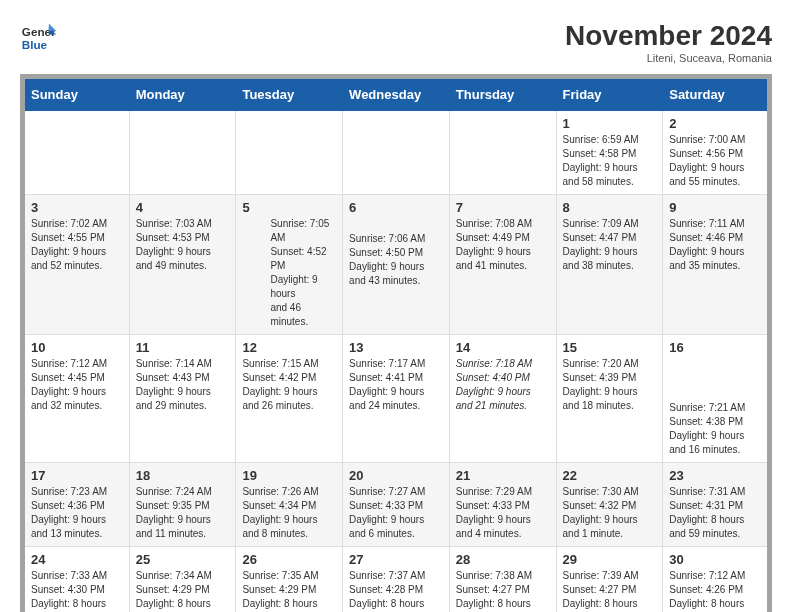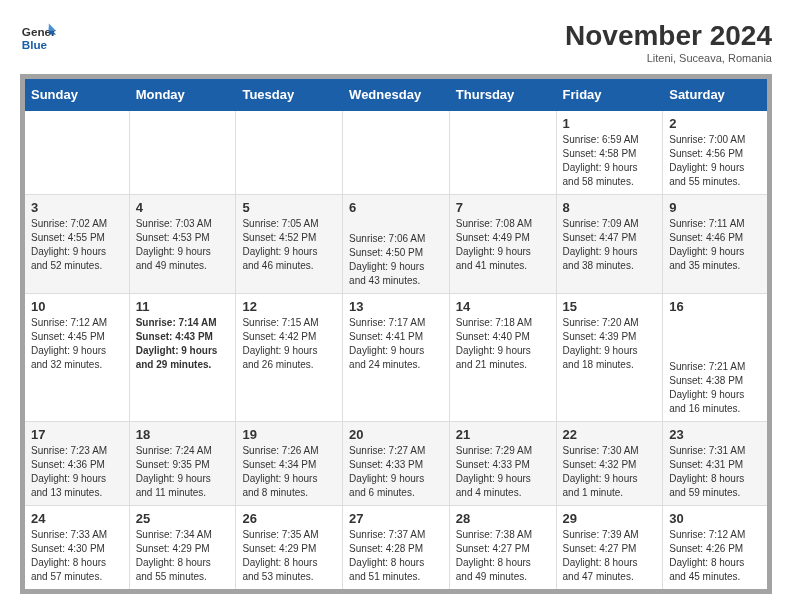--- a/index.html
+++ b/index.html
@@ -141,21 +141,21 @@
         </td>
         <td>
           <span class="day-number">4</span>
           <div class="day-info" style="white-space: pre-line;">Sunrise: 7:03 AM
 Sunset: 4:53 PM
 Daylight: 9 hours
 and 49 minutes.</div>
         </td>
         <td>
           <span class="day-number">5</span>
-          <div class="day-info" style="white-space: pre-line;">Sunrise: 7:05 AM
+          <div class="day-info" style="white-space: pre-line; margin-left: 28px;">Sunrise: 7:05 AM
 Sunset: 4:52 PM
 Daylight: 9 hours
 and 46 minutes.</div>
         </td>
         <td>
           <span class="day-number">6</span>
           <div class="day-info" style="white-space: pre-line; margin-top: 17px;">Sunrise: 7:06 AM
 Sunset: 4:50 PM
 Daylight: 9 hours
 and 43 minutes.</div>
@@ -185,42 +185,42 @@
       <tr>
         <td>
           <span class="day-number">10</span>
           <div class="day-info" style="white-space: pre-line;">Sunrise: 7:12 AM
 Sunset: 4:45 PM
 Daylight: 9 hours
 and 32 minutes.</div>
         </td>
         <td>
           <span class="day-number">11</span>
-          <div class="day-info" style="white-space: pre-line; font-weight: bold;">Sunrise: 7:14 AM
+          <div class="day-info" style="white-space: pre-line;">Sunrise: 7:14 AM
 Sunset: 4:43 PM
 Daylight: 9 hours
 and 29 minutes.</div>
         </td>
         <td>
           <span class="day-number">12</span>
           <div class="day-info" style="white-space: pre-line;">Sunrise: 7:15 AM
 Sunset: 4:42 PM
 Daylight: 9 hours
 and 26 minutes.</div>
         </td>
         <td>
           <span class="day-number">13</span>
           <div class="day-info" style="white-space: pre-line;">Sunrise: 7:17 AM
 Sunset: 4:41 PM
 Daylight: 9 hours
 and 24 minutes.</div>
         </td>
         <td>
           <span class="day-number">14</span>
-          <div class="day-info" style="white-space: pre-line;">Sunrise: 7:18 AM
+          <div class="day-info" style="white-space: pre-line; font-style: italic;">Sunrise: 7:18 AM
 Sunset: 4:40 PM
 Daylight: 9 hours
 and 21 minutes.</div>
         </td>
         <td>
           <span class="day-number">15</span>
           <div class="day-info" style="white-space: pre-line;">Sunrise: 7:20 AM
 Sunset: 4:39 PM
 Daylight: 9 hours
 and 18 minutes.</div>

